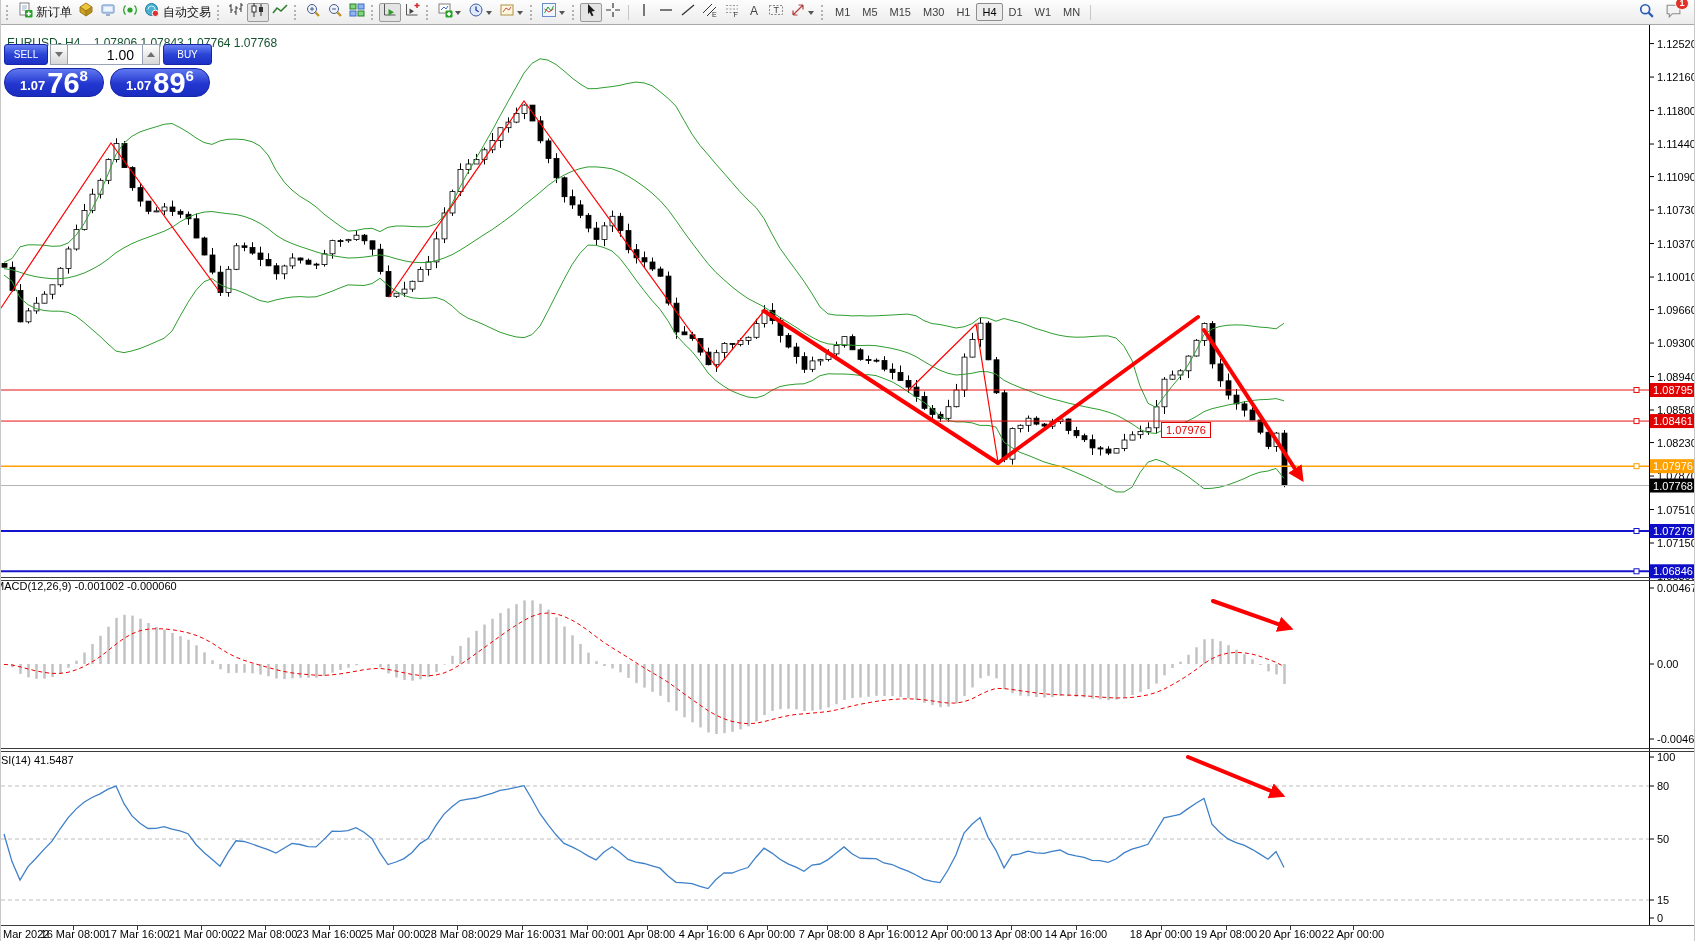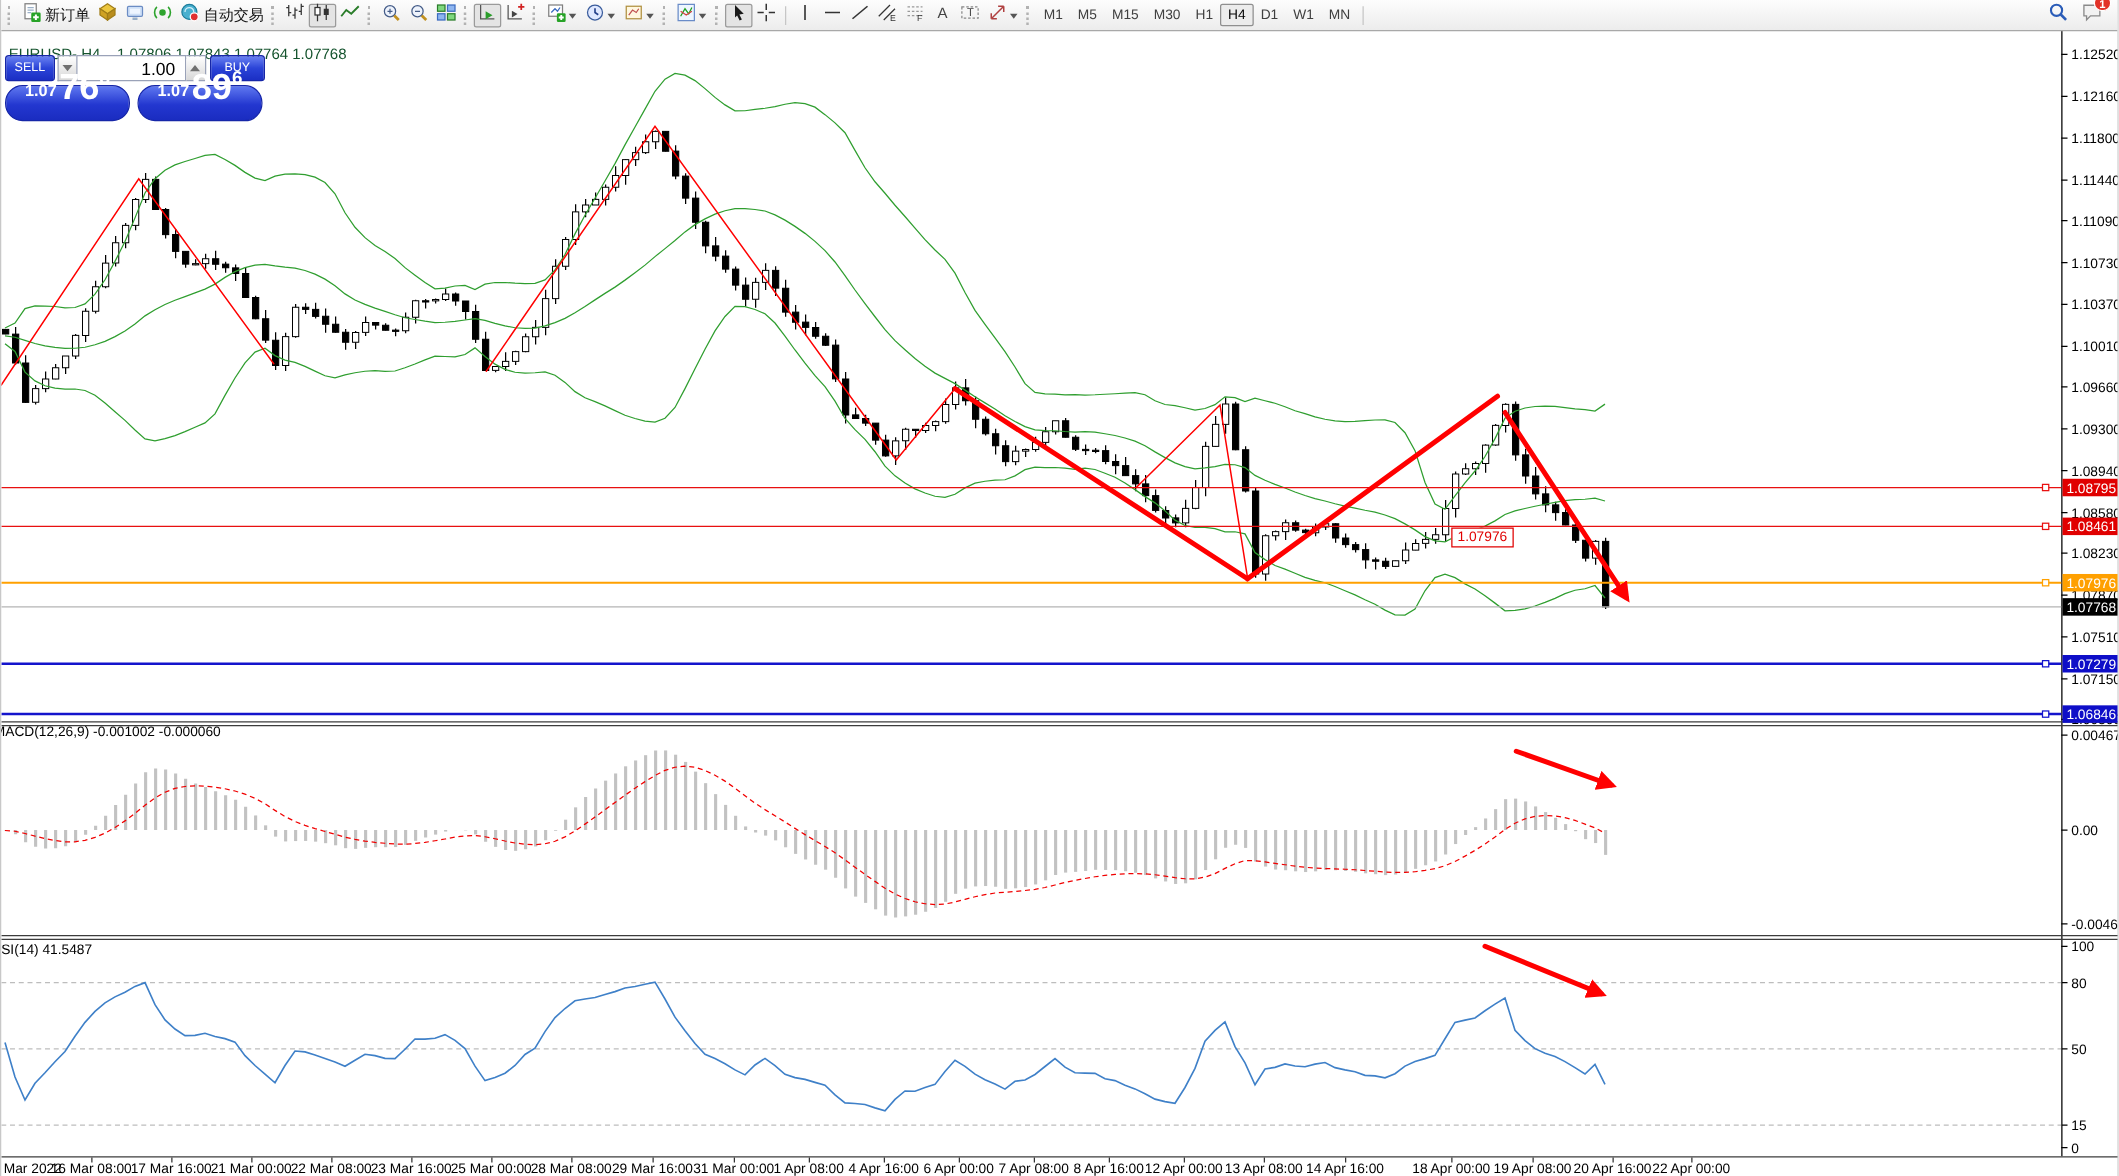--- a/index.html
+++ b/index.html
@@ -29,25 +29,25 @@
 .price-flag{position:absolute;z-index:3;border:1px solid #e00000;color:#e00000;font-size:11px;line-height:14px;padding:0 4px;background:#fff}
 
 .trade-panel{position:absolute;left:3px;top:44px;width:208px;z-index:4}
 .tp-row1{display:flex;height:21px}
 .btn-blue{background:linear-gradient(#6a82f2,#2b44d8 50%,#1b2fc4);color:#fff;border:1px solid #1626a8;font-size:10px;font-family:inherit;line-height:1}
 .tp-sell{width:44px;border-radius:3px}
 .tp-buy{width:49px;margin-left:3px;border-radius:3px}
 .tp-combo,.tp-up{width:17px;background:linear-gradient(#ffffff,#d8d8d8);border:1px solid #9aa2b8;display:flex;align-items:center;justify-content:center}
 .tp-combo{margin-left:2px;border-right:none}
 .tp-up{border-left:none}
-.tp-vol{width:88px;border:1px solid #9aa2b8;text-align:right;font-size:14px;padding-right:8px;font-family:inherit;color:#000}
+.tp-vol{width:76px;border:1px solid #9aa2b8;text-align:right;font-size:14px;padding-right:8px;font-family:inherit;color:#000}
 .tri-dn{width:0;height:0;border:4px solid transparent;border-top:5px solid #707070;margin-top:4px}
 .tri-up{width:0;height:0;border:4px solid transparent;border-bottom:5px solid #707070;margin-bottom:4px}
 .tp-row2{display:flex;margin-top:3px}
-.tp-price{width:100px;height:29px;border-radius:14px;background:linear-gradient(#5f78f0,#2337d0 55%,#1a2cc0);border:1px solid #1626a8;color:#fff;display:flex;align-items:flex-end;justify-content:center;padding-bottom:13px}
+.tp-price{width:100px;height:29px;border-radius:14px;background:linear-gradient(#5f78f0,#2337d0 55%,#1a2cc0);border:1px solid #1626a8;color:#fff;display:flex;align-items:flex-end;justify-content:center;padding-bottom:0}
 .tp-price+.tp-price{margin-left:6px}
 .tp-small{font-size:13px;font-weight:bold;margin:0 2px 3px 0}
 .tp-big{font-size:29px;font-weight:bold;line-height:26px}
 .tp-sup{font-size:15px;font-weight:bold;margin-bottom:12px}
 </style>
 </head>
 <body>
 
 <div class="app">
 

